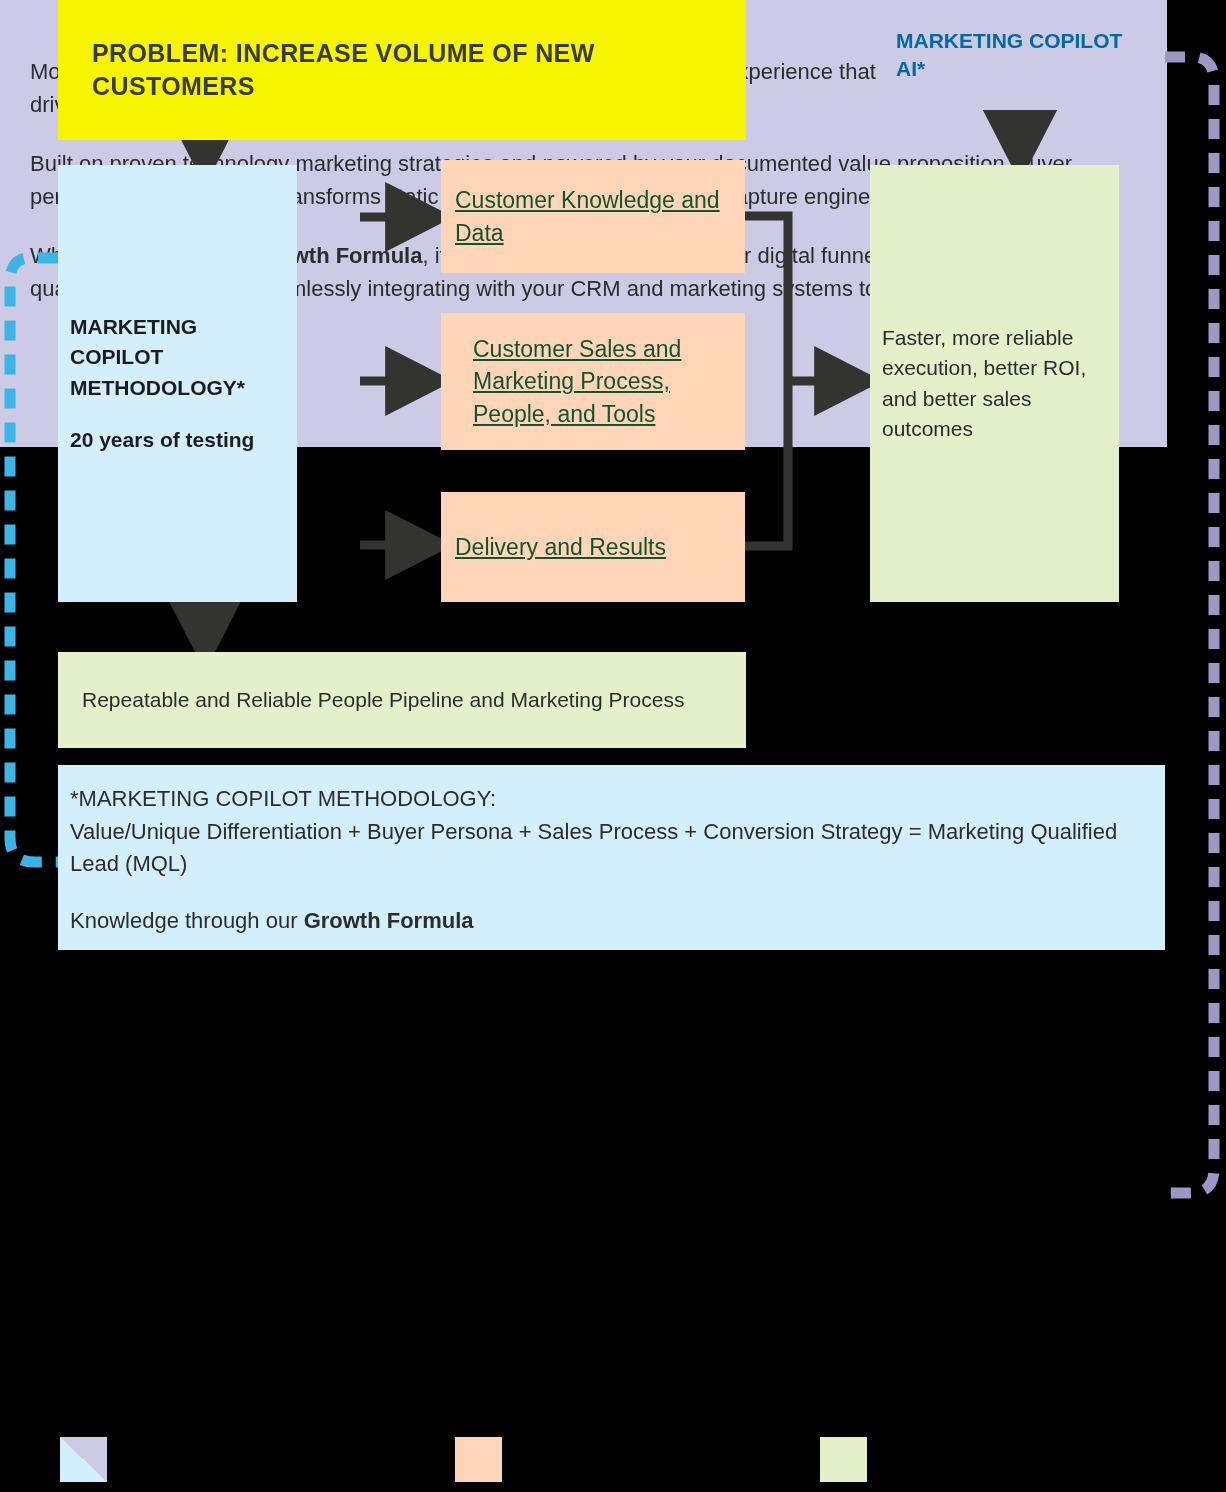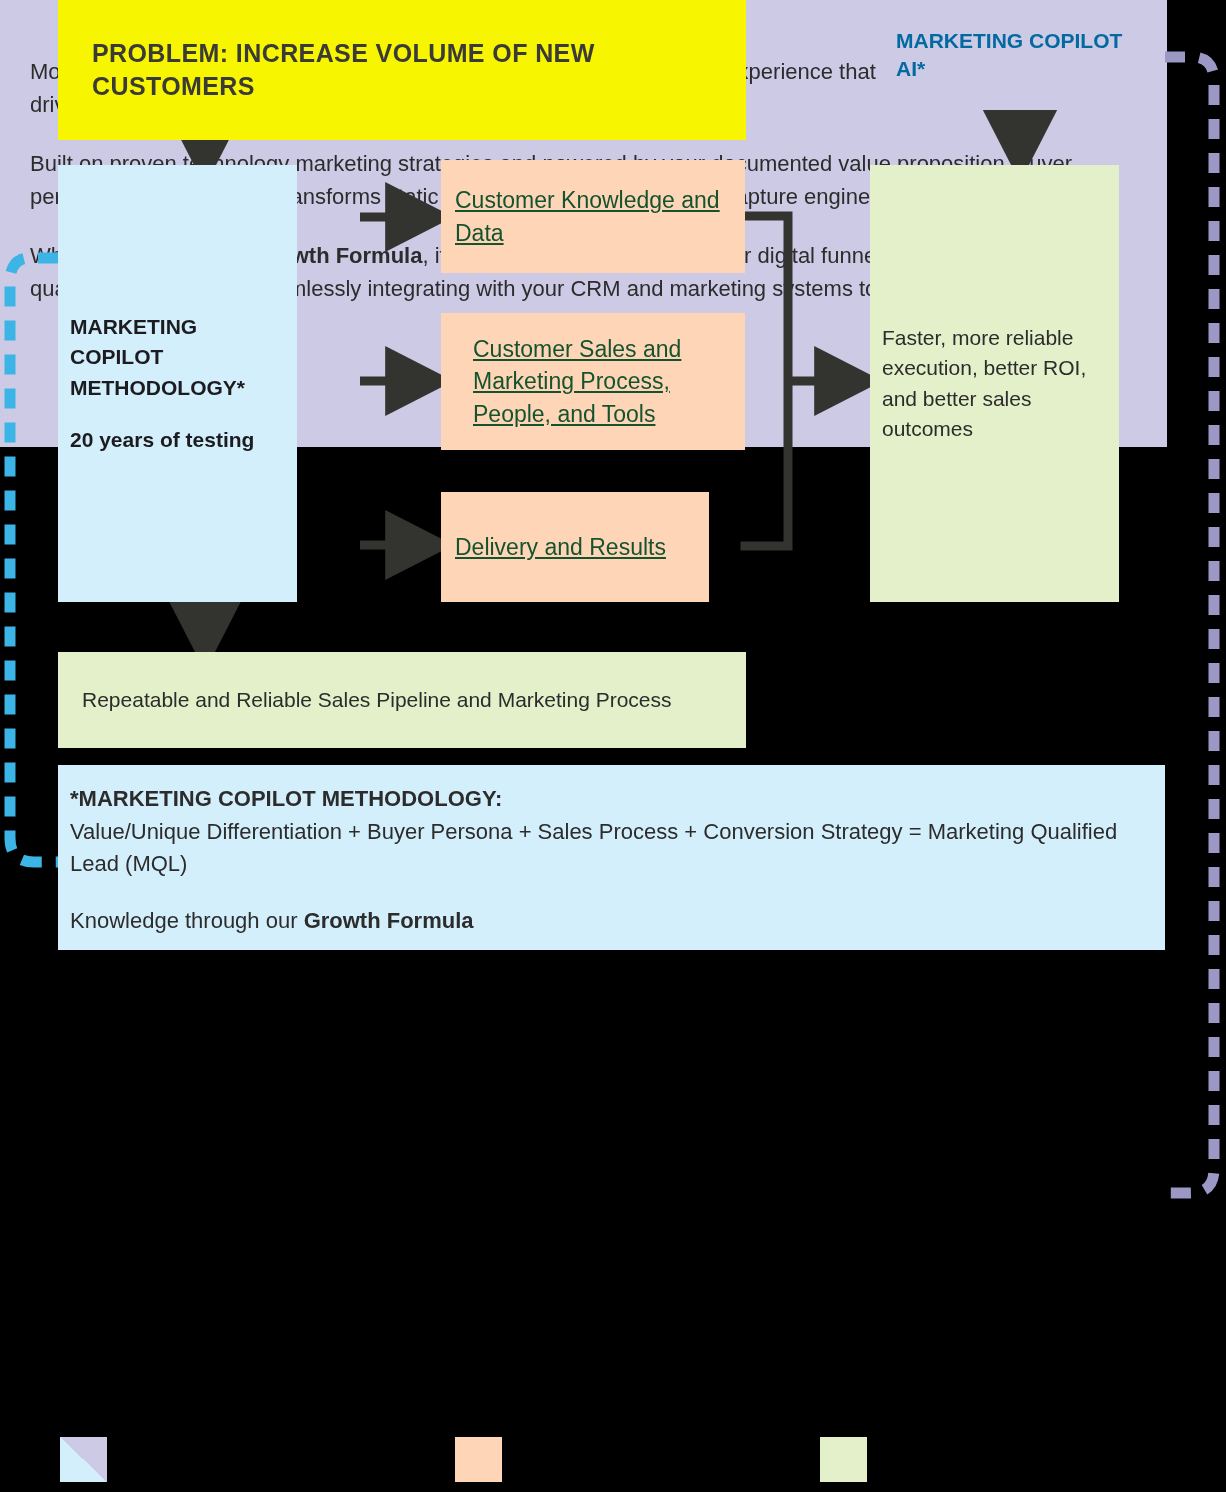--- a/index.html
+++ b/index.html
@@ -35,41 +35,41 @@
     background:#D4EFFC;
     font-weight:bold;font-size:21px;line-height:1.45;color:#1c1c20;
     padding:0 12px;
   }
   #methodology-box .gap{display:block;height:22px;}
 
   
   .peach{background:#FFD5B8;font-size:23px;line-height:1.42;color:#14532d;padding:0 14px;text-decoration:underline;}
   #pillar-1{left:441px;top:160px;width:304px;height:113px;}
   #pillar-2{left:441px;top:313px;width:304px;height:137px;padding-left:32px;}
-  #pillar-3{left:441px;top:492px;width:268px;height:110px;}
+  #pillar-3{left:441px;top:492px;width:304px;height:110px;}
 
   
   #outcome-box{
     left:870px;top:165px;width:249px;height:437px;
     background:#E3F0CA;font-size:21px;line-height:1.45;color:#2c2c2c;padding:0 12px;
   }
 
   
   #pipeline-box{
     left:58px;top:652px;width:688px;height:96px;
     background:#E3F0CA;font-size:21px;line-height:1.42;color:#2c2c2c;padding:0 24px;
   }
 
   
   #methodology-detail{
     left:58px;top:765px;width:1107px;height:185px;
     background:#D4EFFC;font-size:22px;line-height:1.48;color:#2c2c2c;
     padding:18px 12px 0;align-items:flex-start;
   }
-  #methodology-detail .hdr{font-weight:bold;margin-top:29px;}
+  #methodology-detail .hdr{font-weight:normal;margin-top:29px;}
   #methodology-detail .spacer{display:block;height:24px;}
 
   
   #ai-detail{
     left:58px;top:975px;width:1107px;height:425px;
     background:#CCCAE5;font-size:22px;line-height:1.5;color:#2c2c2c;
     padding:22px 30px 0;align-items:flex-start;display:block;text-align:left;
   }
   #ai-detail .hdr{font-weight:bold;text-align:center;display:block;}
   #ai-detail p{margin:0 0 26px 0;}
@@ -156,21 +156,21 @@
   </div>
   <div class="box peach" id="pillar-3">
     <span class="txt">Delivery and Results</span>
   </div>
 
   <div class="box" id="outcome-box">
     <span class="txt">Faster, more reliable execution, better ROI, and better sales outcomes</span>
   </div>
 
   <div class="box" id="pipeline-box">
-    <span class="txt">Repeatable and Reliable Sales Pipeline and Marketing Process</span>
+    <span class="txt">Repeatable and Reliable People Pipeline and Marketing Process</span>
   </div>
 
   <div class="box" id="methodology-detail">
     <span class="txt">
       <span class="hdr">*MARKETING COPILOT METHODOLOGY:</span><br>
       <span>Value/Unique Differentiation + Buyer Persona + Sales Process + Conversion Strategy</span>
       <span>= Marketing Qualified Lead (MQL)</span>
       <span class="spacer"></span>
       <span>Knowledge through our </span><b>Growth Formula</b>
     </span>

